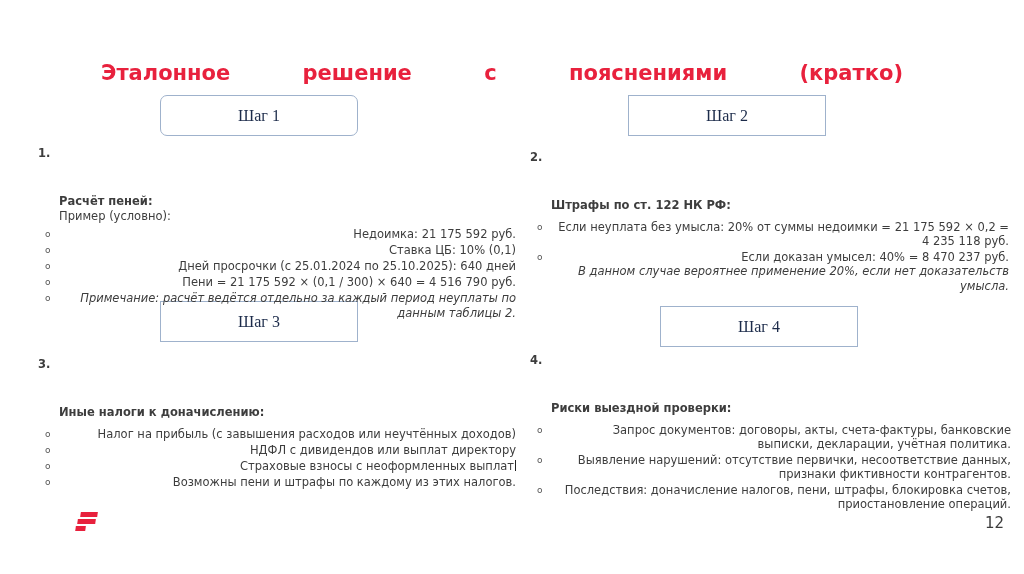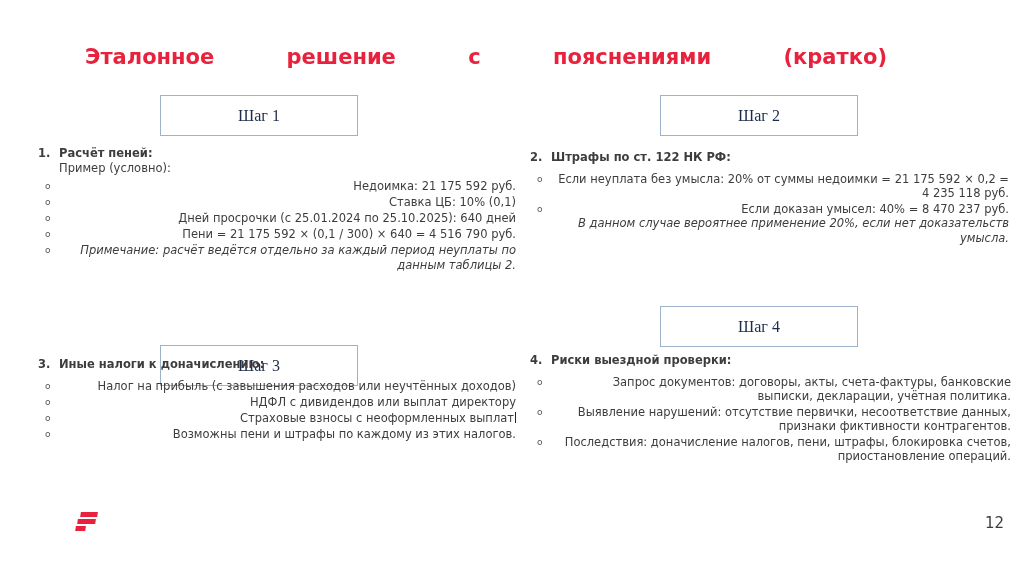--- a/index.html
+++ b/index.html
@@ -1,30 +1,30 @@
 <!DOCTYPE html>
 <html><head>
 <meta charset="utf-8">
 <style>
   html,body{margin:0;padding:0;}
   body{width:1024px;height:574px;background:#ffffff;font-family:"DejaVu Sans","Liberation Sans",sans-serif;}
   .slide{position:relative;width:1024px;height:574px;background:#ffffff;overflow:hidden;}
 
-  .title{position:absolute;left:85px;top:44px;width:802px;margin:0;
+  .title{position:absolute;left:85px;top:44px;width:802px;margin:16px;
          font-size:21px;line-height:27px;font-weight:bold;color:#e8213d;
          text-align:justify;text-align-last:justify;}
 
   .step-box{position:absolute;width:196px;height:39px;border:1px solid #9fb2cc;background:#ffffff;
             display:flex;align-items:center;justify-content:center;
             font-family:"Liberation Serif","DejaVu Serif",serif;font-size:16px;color:#1c2b4a;}
 
   .section{position:absolute;font-size:11.5px;line-height:14.5px;color:#3d3d3d;}
   .sec-head{display:flex;}
   .sec-num{flex:0 0 21px;font-weight:bold;}
-  .sec-head-content{flex:1;}
+  .sec-head-content{flex:1;margin-top:48px;}
   .sec-heading{font-weight:bold;}
   .formula-bold{font-weight:bold;}
 
   .bullets{margin-top:7px;}
   .s1 .bullets{margin-top:4px;}
   .bullet{display:flex;padding-left:7px;margin-bottom:1px;}
   .marker{flex:0 0 17px;font-size:9px;line-height:15px;color:#555555;}
   .btext{flex:1;text-align:right;}
   .italic{font-style:italic;}
   .note{display:block;font-style:italic;}
@@ -34,27 +34,27 @@
   .logo{position:absolute;left:74px;top:511px;width:24px;height:22px;}
   .page-num{position:absolute;left:985px;top:514px;font-size:15px;color:#3d3d3d;}
 </style>
 </head>
 <body>
 
 <div class="slide">
 
   <h1 class="title">Эталонное решение с пояснениями (кратко)</h1>
 
-  <div class="step-box" style="left:160px;top:95px;">
+  <div class="step-box" style="left:160px;top:95px;border-radius:7px;">
     <span>Шаг 1</span>
   </div>
-  <div class="step-box" style="left:660px;top:95px;text-align:right;">
+  <div class="step-box" style="left:628px;top:95px;text-align:right;">
     <span>Шаг 2</span>
   </div>
-  <div class="step-box" style="left:160px;top:301px;margin-top:44px;">
+  <div class="step-box" style="left:160px;top:301px;">
     <span>Шаг 3</span>
   </div>
   <div class="step-box" style="left:660px;top:306px;">
     <span>Шаг 4</span>
   </div>
 
   <div class="section s1" style="left:38px;top:146px;width:478px;">
     <div class="sec-head">
       <span class="sec-num">1.</span>
       <div class="sec-head-content">

